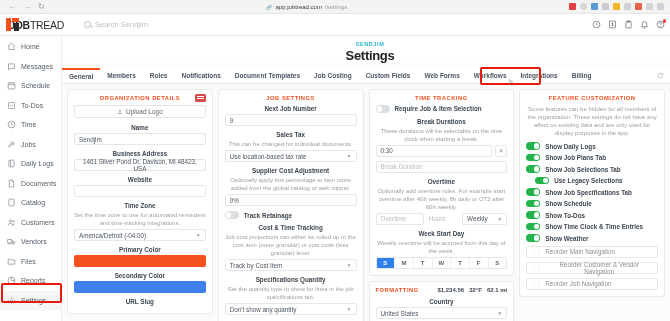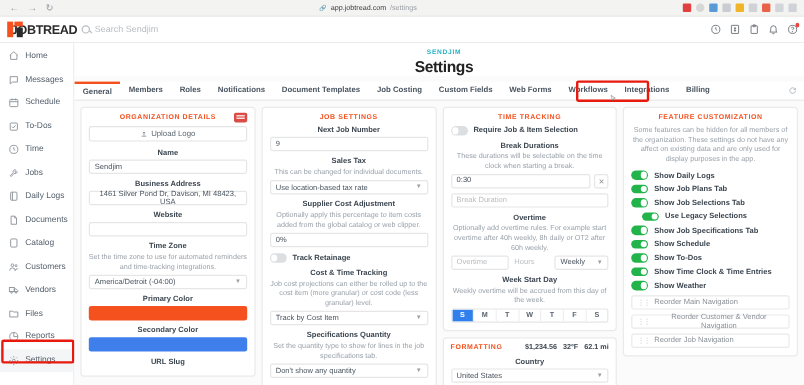--- a/index.html
+++ b/index.html
@@ -28,22 +28,22 @@
   .app-header {
     height: 22px; background: #ffffff; display: flex; align-items: center;
     border-bottom: 1px solid #ececec; position: relative;
   }
   .logo-wrap { display: flex; align-items: center; gap: 3px; padding-left: 6px; width: 64px; }
   .logo-mark { position: relative; width: 13px; height: 13px; }
   .logo-mark .b1 { position: absolute; left: 0; top: 0; width: 5px; height: 13px; background: #F4511E; }
   .logo-mark .b2 { position: absolute; left: 6px; top: 0; width: 7px; height: 4px; background: #F4511E; }
   .logo-mark .b3 { position: absolute; left: 8px; top: 5px; width: 5px; height: 8px; background: #2b2b2b; }
   .logo-text { font-size: 10.5px; font-weight: 700; letter-spacing: -0.3px; color: #2b2b2b; }
-  .logo-text .lt-light { font-weight: 700; margin-top: 37px; }
-  .search-box { display: flex; align-items: center; gap: 4px; padding-left: 4px; }
+  .logo-text .lt-light { font-weight: 400; margin-top: 37px; }
+  .search-box { display: flex; align-items: center; gap: 4px; padding-left: 20px; }
   .search-ic { width: 7px; height: 7px; border: 1px solid #b9bdc1; border-radius: 50%; position: relative; }
   .search-ic::after { content: ""; position: absolute; width: 3px; height: 1px; background: #b9bdc1; transform: rotate(45deg); right: -2.5px; bottom: 0px; }
   .search-ph { font-size: 7.5px; color: #b9bdc1; }
   .hdr-icons { position: absolute; right: 5px; display: flex; gap: 7px; align-items: center; }
   .hdr-ic { width: 9px; height: 9px; color: #6b7177; position: relative; }
   .hdr-ic svg { width: 9px; height: 9px; display: block; }
   .badge-dot { position: absolute; top: -1px; right: -1px; width: 3.5px; height: 3.5px; background: #e8453c; border-radius: 50%; }
 
   .body-wrap { display: flex; height: 285px; text-align: center; }
 

